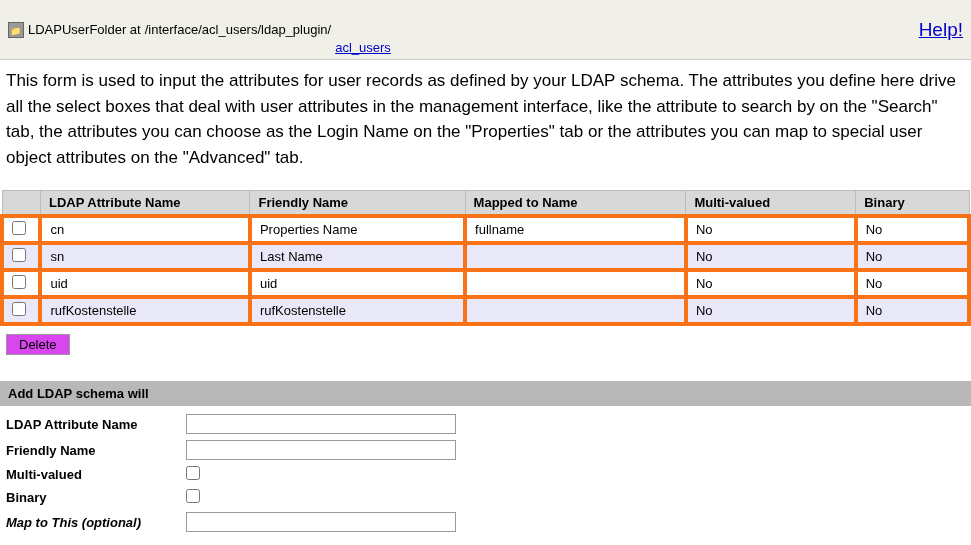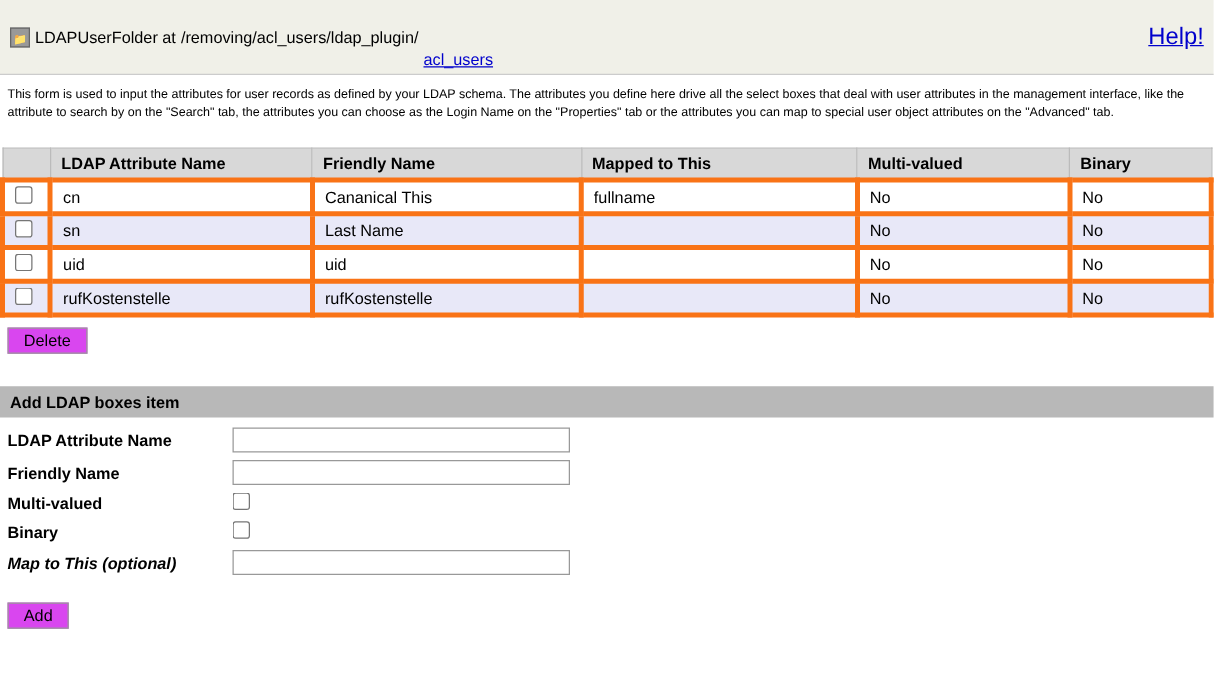--- a/index.html
+++ b/index.html
@@ -49,21 +49,21 @@
       color: #00c;
       text-decoration: underline;
       cursor: pointer;
       font-size: 19px;
     }
 
     
     #description {
       padding: 8px 10px 4px 6px;
       line-height: 1.5;
-      font-size: 10px;
+      font-size: 17px;
     }
     #description p {
       margin-bottom: 6px;
     }
 
     
     #schema-table {
       width: 100%;
       border-collapse: collapse;
       margin-top: 10px;
@@ -152,46 +152,46 @@
       padding: 8px 6px 4px 6px;
     }
   </style>
 </head>
 <body>
 
 <div id="header-bar">
   <div class="title-area">
     <span class="title-icon">📁</span>
     <span class="breadcrumb-plain">LDAPUserFolder at</span>
-    <span class="breadcrumb-plain">/removing/acl_users/ldap_plugin/</span>
+    <span class="breadcrumb-plain">/interface/acl_users/ldap_plugin/</span>
       <span class="breadcrumb-link">acl_users</span>
   </div>
   <span class="help-link">Help!</span>
 </div>
 
 <div id="description">
   <p>This form is used to input the attributes for user records as defined by your LDAP schema. The attributes you define here drive all the select boxes that deal with user attributes in the management interface, like the attribute to search by on the "Search" tab, the attributes you can choose as the Login Name on the "Properties" tab or the attributes you can map to special user object attributes on the "Advanced" tab.</p>
 </div>
 
 <table id="schema-table">
   <thead>
     <tr>
       <th class="col-checkbox"></th>
       <th class="col-ldap">LDAP Attribute Name</th>
       <th class="col-friendly">Friendly Name</th>
-      <th class="col-mapped">Mapped to This</th>
+      <th class="col-mapped">Mapped to Name</th>
       <th class="col-multi">Multi-valued</th>
       <th class="col-binary">Binary</th>
     </tr>
   </thead>
   <tbody id="schema-table-body">
   <tr>
         <td class="col-checkbox"><input type="checkbox" class="row-checkbox" style=""></td>
         <td>cn</td>
-        <td>Cananical This</td>
+        <td>Properties Name</td>
         <td>fullname</td>
         <td>No</td>
         <td>No</td>
       </tr>
       <tr>
         <td class="col-checkbox"><input type="checkbox" class="row-checkbox" style=""></td>
         <td>sn</td>
         <td>Last Name</td>
         <td></td>
         <td>No</td>
@@ -216,21 +216,21 @@
     </tbody>
 </table>
 
 <div id="delete-btn-row">
   <button>Delete</button>
 </div>
 
 <div style="height:10px;"></div>
 
 <div id="add-section">
-  <div id="add-section-header">Add LDAP boxes item</div>
+  <div id="add-section-header">Add LDAP schema will</div>
   <div id="add-section-body">
 
     <div class="form-row">
       <div class="form-label">LDAP Attribute Name</div>
       <div class="form-input">
         <input type="text" style="">
       </div>
     </div>
 
     <div class="form-row">

